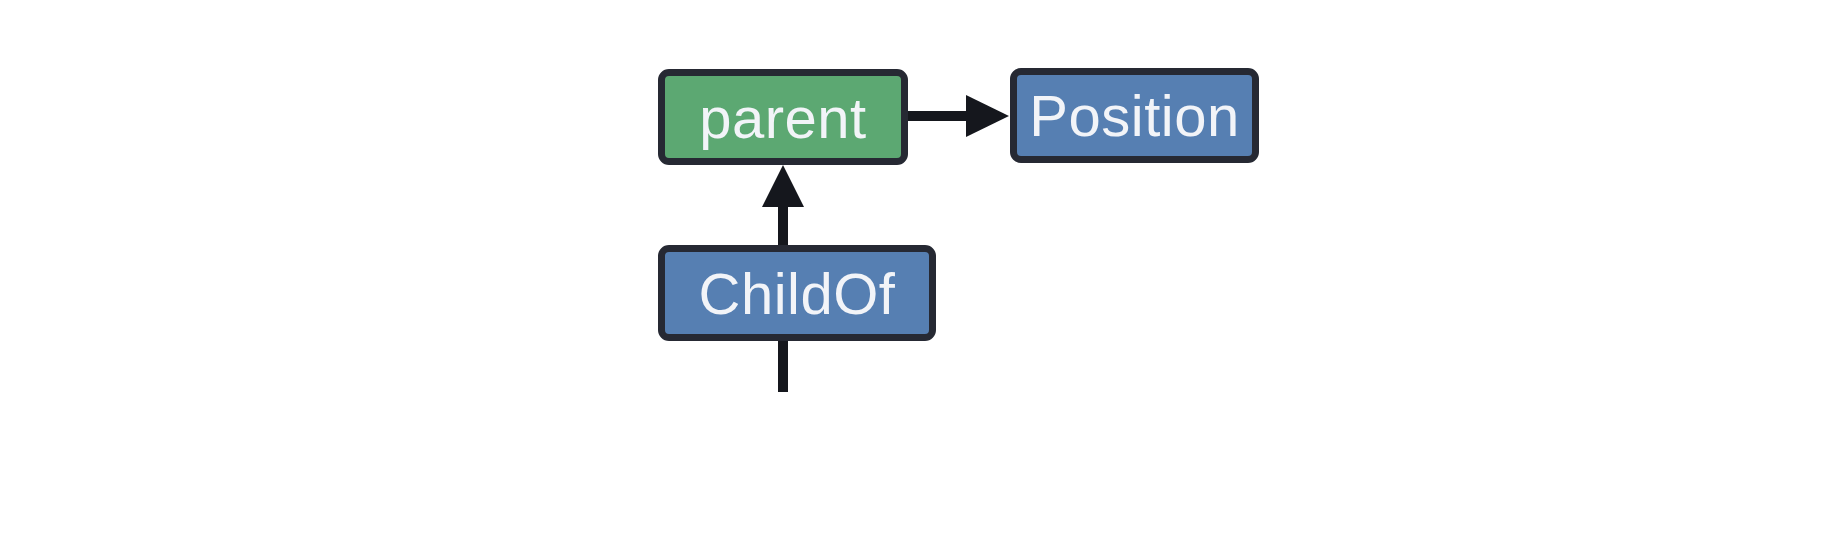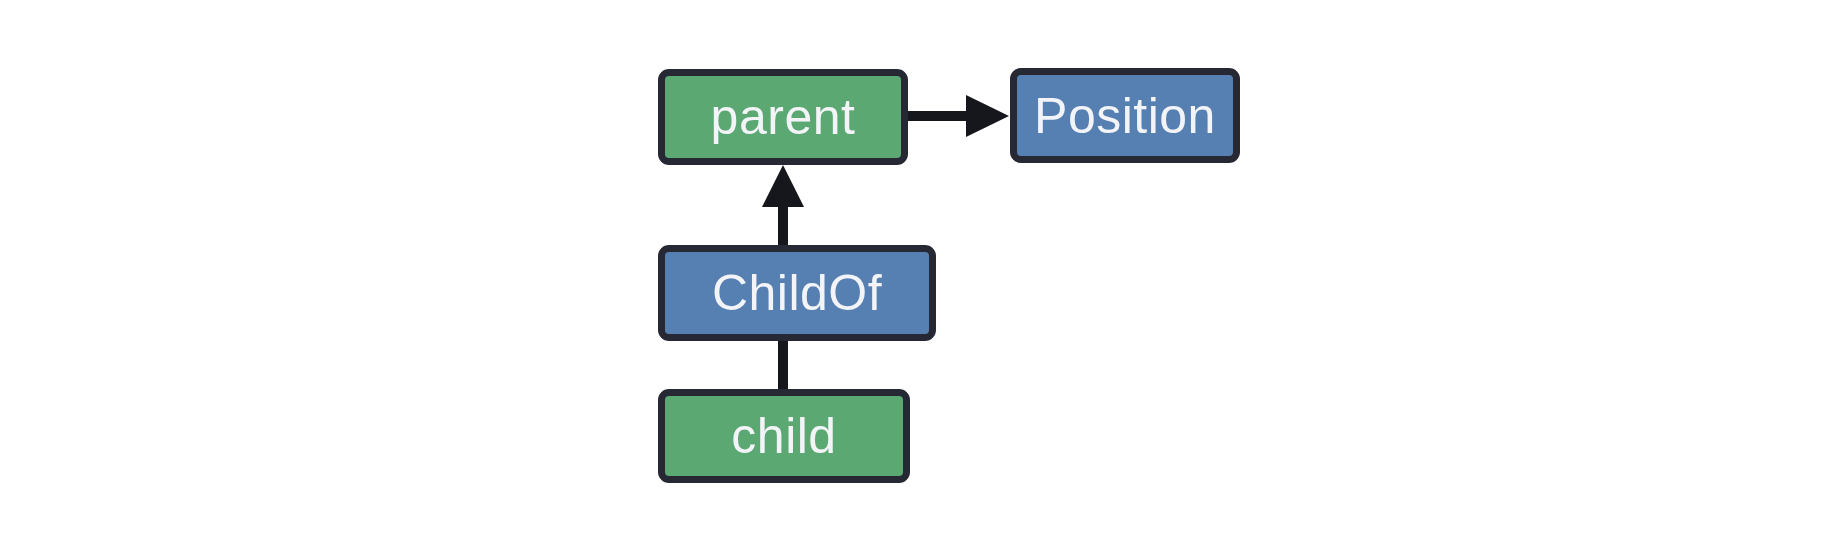--- a/index.html
+++ b/index.html
@@ -23,26 +23,26 @@
     pointer-events: none;
   }
   .node {
     position: absolute;
     box-sizing: border-box;
     border: 7px solid #262933;
     border-radius: 11px;
     display: flex;
     align-items: center;
     justify-content: center;
-    font-size: 50px;
+    font-size: 58px;
     font-weight: 400;
     letter-spacing: 0.5px;
   }
   .node-parent   { left: 658px;  top: 69px;  width: 250px; height: 96px; }
-  .node-position { left: 1010px; top: 68px;  width: 230px; height: 95px; }
+  .node-position { left: 1010px; top: 68px;  width: 249px; height: 95px; }
   .node-childof  { left: 658px;  top: 245px; width: 278px; height: 96px; }
   .node-child    { left: 658px;  top: 389px; width: 252px; height: 94px; }
 </style>
 </head>
 <body>
 
 <div class="canvas" style="color: rgb(242, 244, 248); background-color: rgb(255, 255, 255);">
 
   <svg class="edges-layer" viewBox="0 0 1830 548" xmlns="http://www.w3.org/2000/svg">
 
@@ -66,17 +66,14 @@
   </div>
 
   <div class="node node-position" style="background-color: rgb(86, 127, 178); border-color: rgb(38, 41, 51);">
     <span>Position</span>
   </div>
 
   <div class="node node-childof" style="background-color: rgb(86, 127, 178); border-color: rgb(38, 41, 51);">
     <span>ChildOf</span>
   </div>
 
-  <div class="node node-child" style="background-color: rgb(92, 168, 114); border-color: rgb(38, 41, 51);">
-    <span>child</span>
-  </div>
 
 </div>
 
 </body></html>

